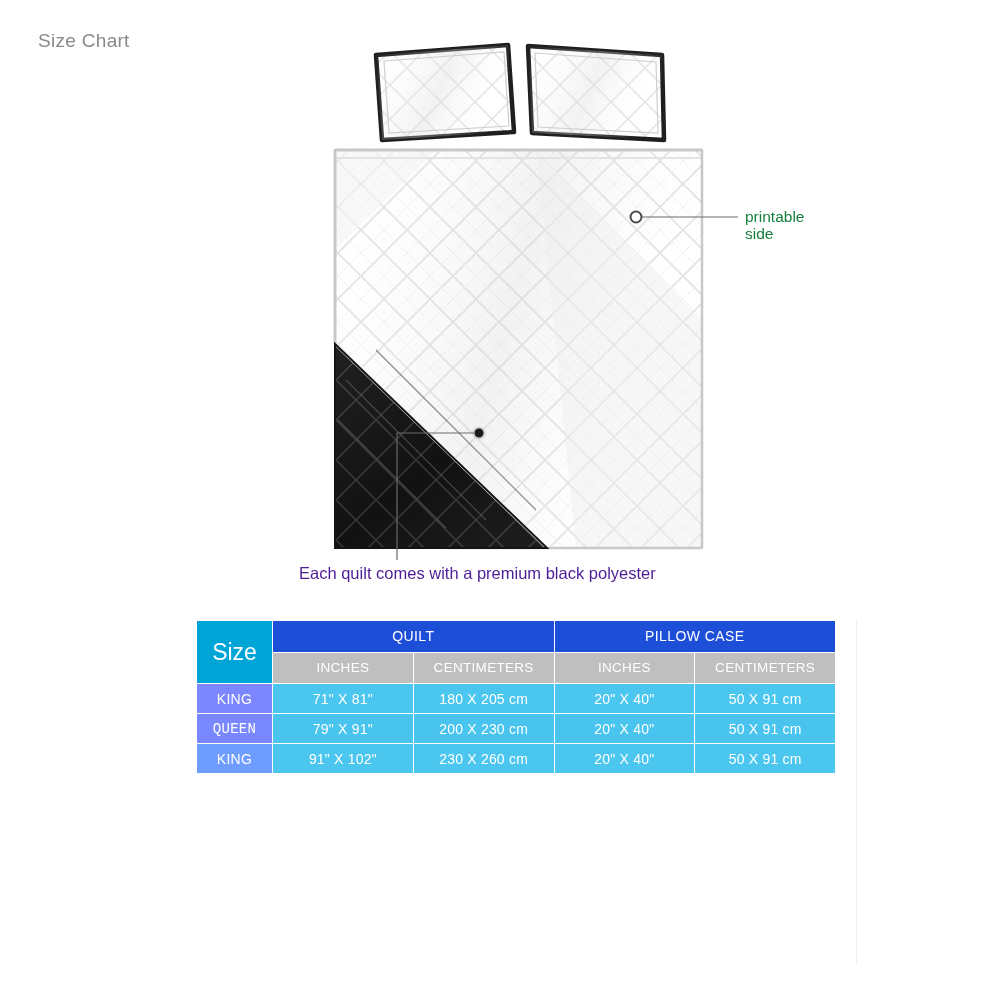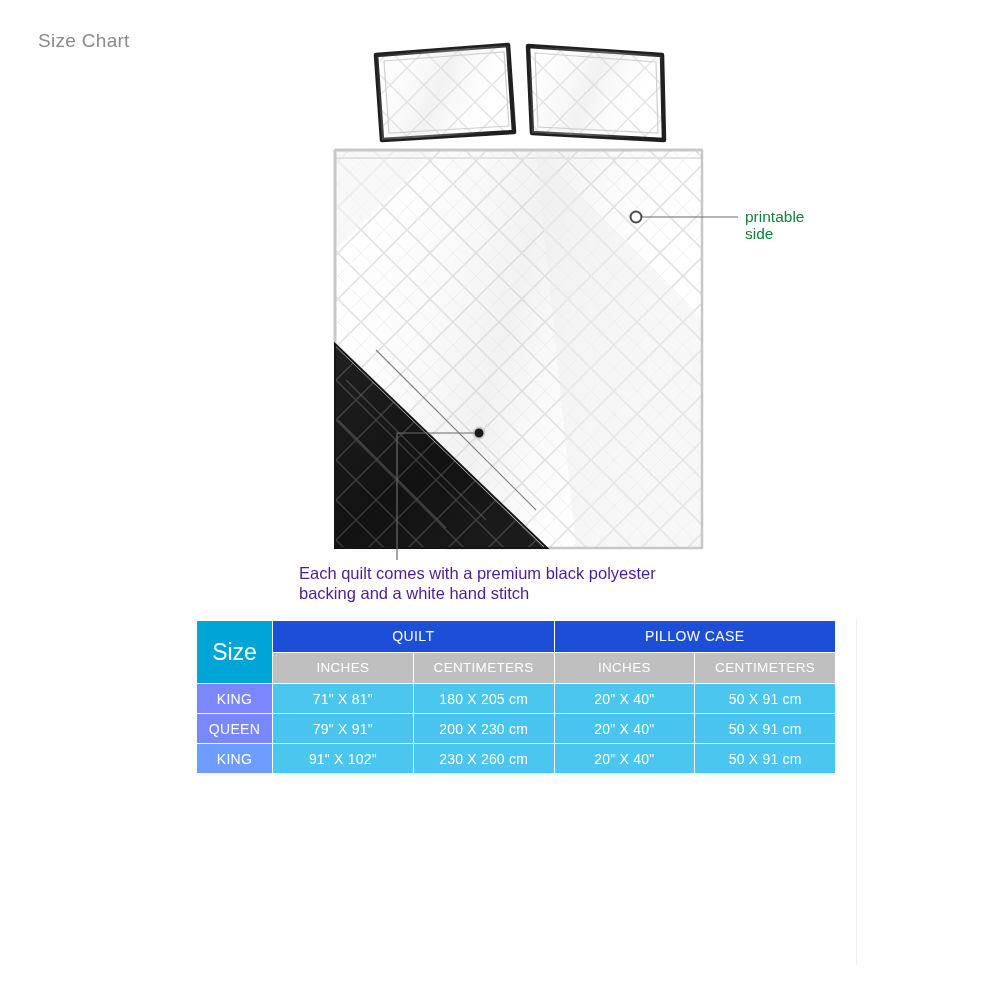--- a/index.html
+++ b/index.html
@@ -100,20 +100,21 @@
     color: #ffffff;
     font-size: 14px;
     height: 29px;
     letter-spacing: 0.3px;
   }
   .cell-rowlabel.king {
     background: #6f9cff;
   }
   .cell-rowlabel.queen {
     background: #7a88ff;
+    font-family: Liberation Mono, monospace;
   }
   .cell-value {
     background: #4bc6ef;
     color: #ffffff;
     font-size: 14px;
     height: 29px;
     letter-spacing: 0.2px;
   }
   .cell-value.alt {
     background: #48c4ee;
@@ -236,21 +237,20 @@
     </g>
   </svg>
 
   <div class="callout-printable">
     <div>printable</div>
     <div>side</div>
   </div>
 
   <div class="caption">
     <div>Each quilt comes with a premium black polyester</div>
-    <div>backing and a white hand stitch</div>
   </div>
 
   <table class="size-table">
     <tbody>
       <tr>
         <td class="cell-size-header" rowspan="2">Size</td>
         <td class="cell-group" colspan="2">QUILT</td>
         <td class="cell-group" colspan="2">PILLOW CASE</td>
       </tr>
       <tr>

